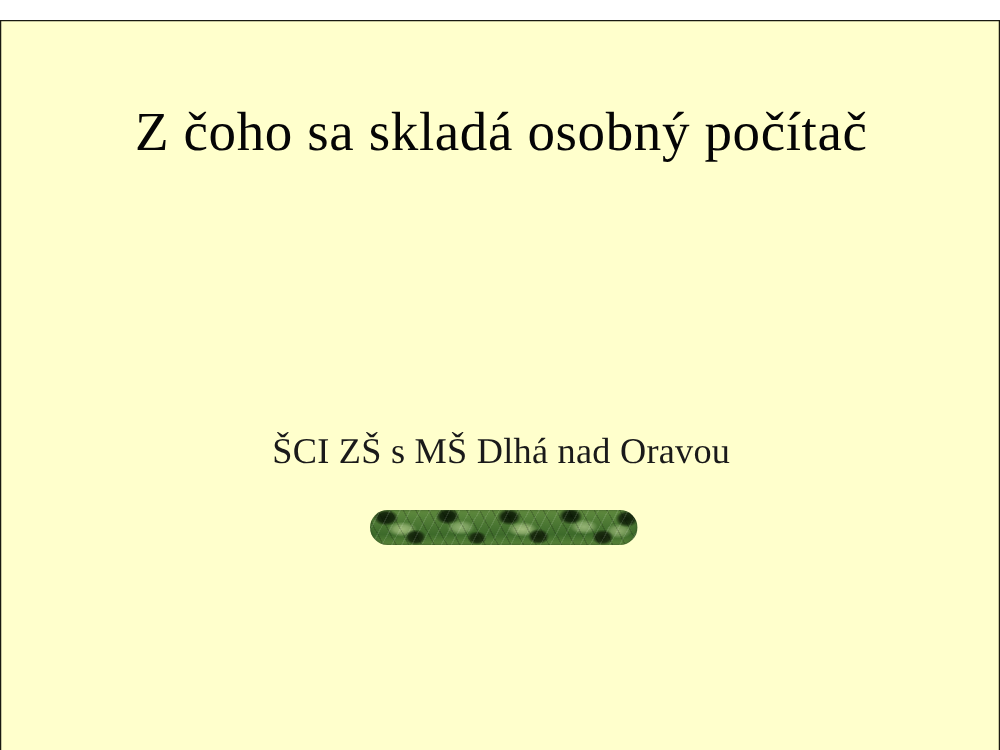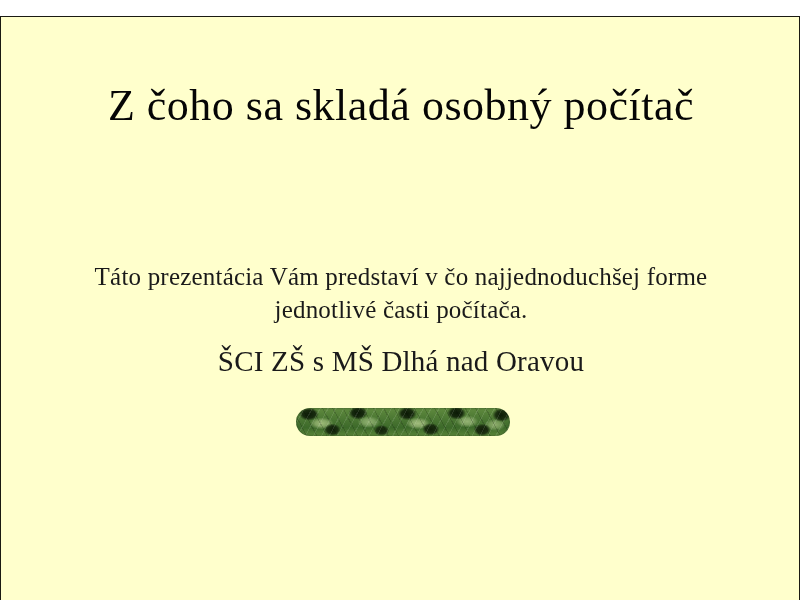--- a/index.html
+++ b/index.html
@@ -105,24 +105,20 @@
     pointer-events: none;
   }
 </style>
 </head>
 <body>
 
 <div id="slide">
 
   <h1 id="title">Z čoho sa skladá osobný počítač</h1>
 
-  <div id="body-block">
-    <div class="body-line">Táto prezentácia Vám predstaví v čo najjednoduchšej forme</div>
-    <div class="body-line">jednotlivé časti počítača.</div>
-  </div>
 
   <div id="org-line">ŠCI ZŠ s MŠ Dlhá nad Oravou</div>
 
   <div id="leaf-pill">
     <div class="leaf-veins"></div>
   </div>
 
 </div>
 
 </body></html>

